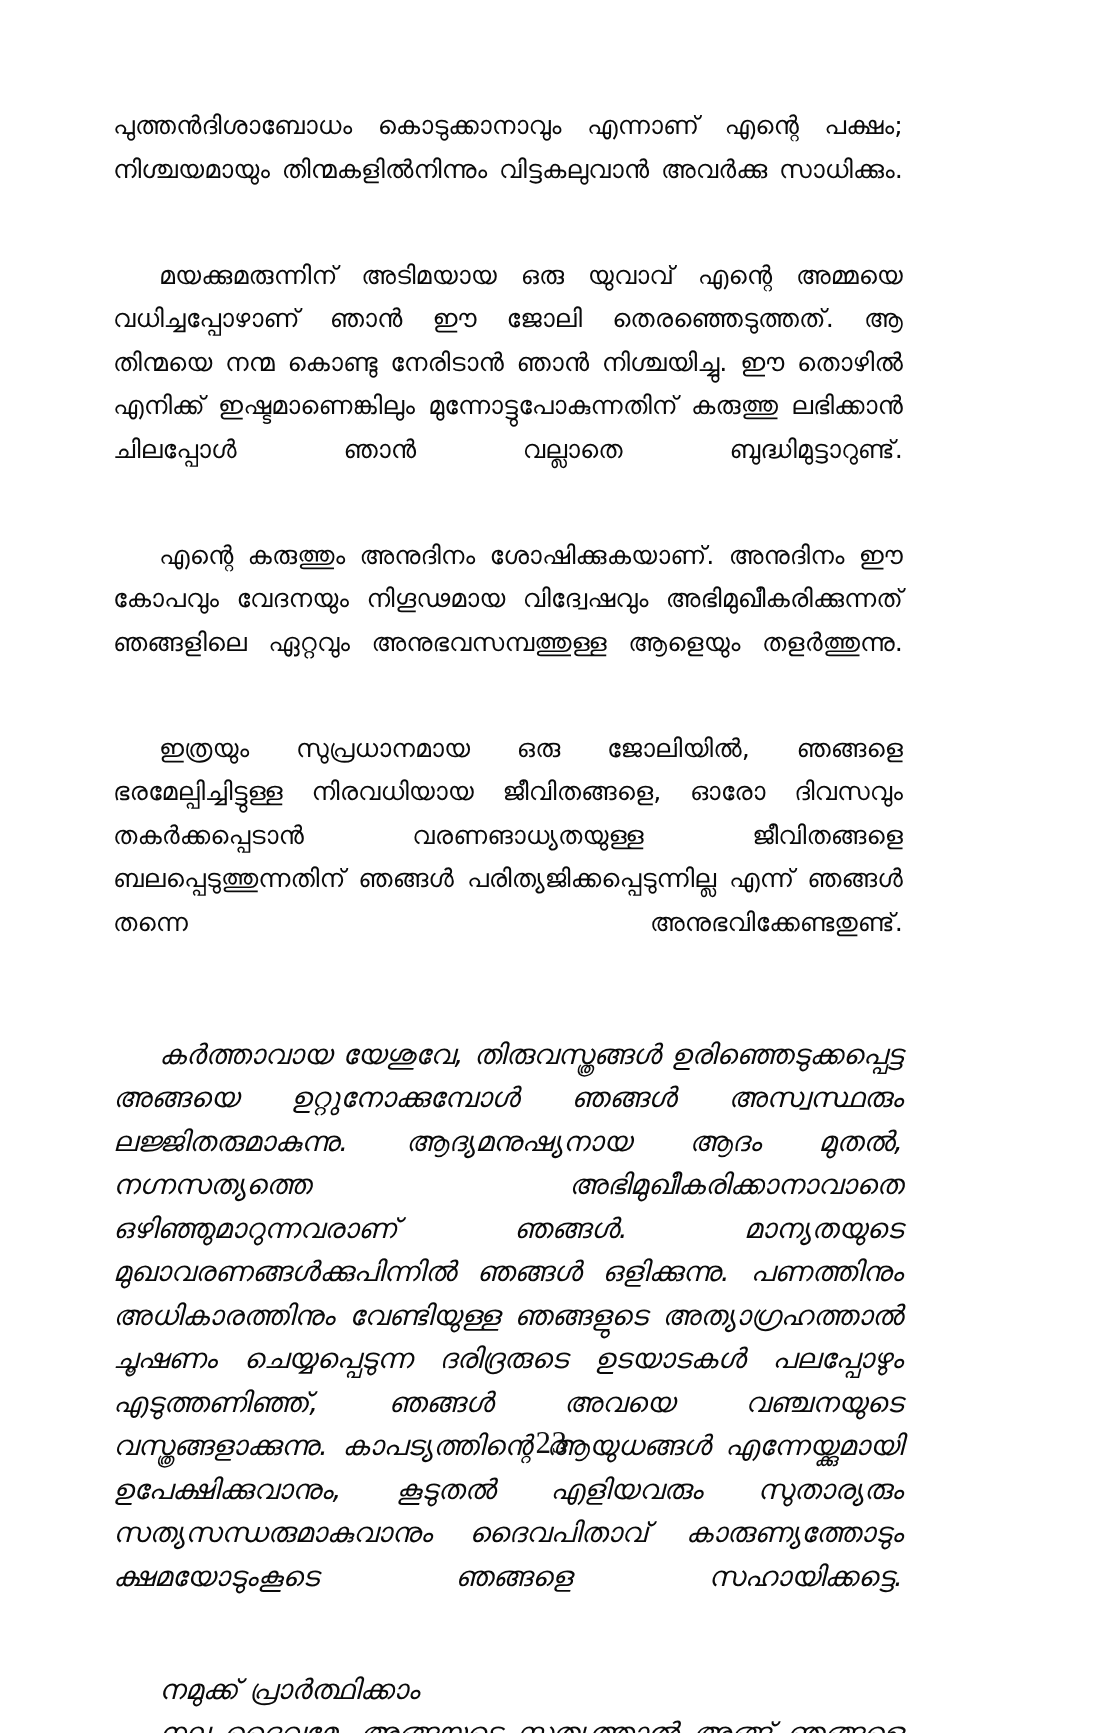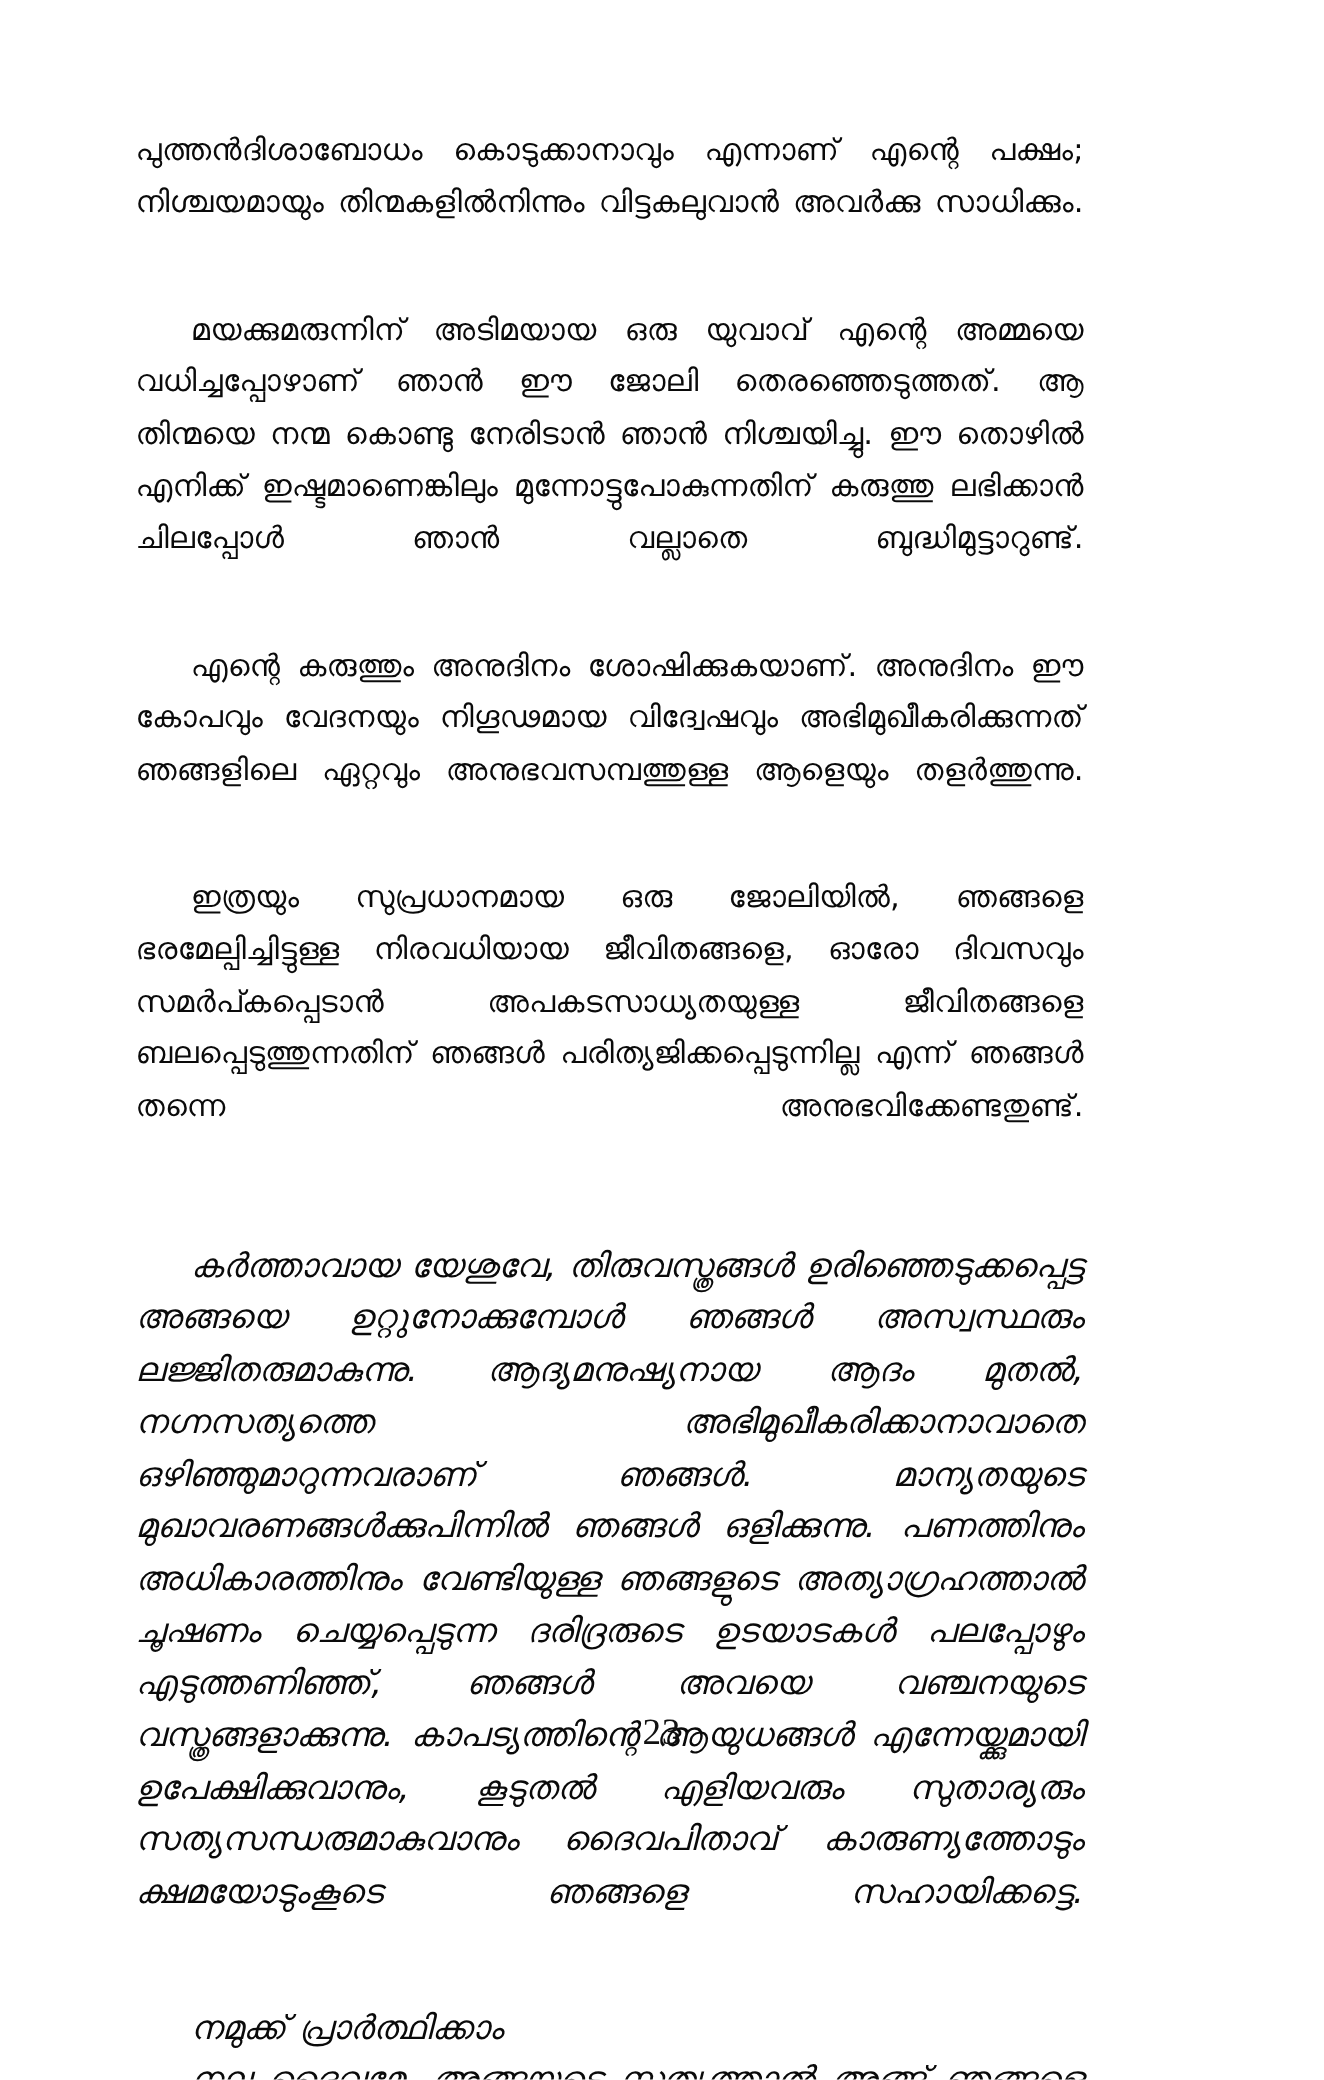--- a/index.html
+++ b/index.html
@@ -111,21 +111,21 @@
 <div id="page">
 
   <div id="content">
 
     <p class="para no-indent">പുത്തൻദിശാബോധം കൊടുക്കാനാവും എന്നാണ് എന്റെ പക്ഷം; നിശ്ചയമായും തിന്മകളിൽനിന്നും വിട്ടകലുവാൻ അവർക്കു സാധിക്കും.</p>
 
     <p class="para indent">മയക്കുമരുന്നിന് അടിമയായ ഒരു യുവാവ് എന്റെ അമ്മയെ വധിച്ചപ്പോഴാണ് ഞാൻ ഈ ജോലി തെരഞ്ഞെടുത്തത്. ആ തിന്മയെ നന്മ കൊണ്ടു നേരിടാൻ ഞാൻ നിശ്ചയിച്ചു. ഈ തൊഴിൽ എനിക്ക് ഇഷ്ടമാണെങ്കിലും മുന്നോട്ടുപോകുന്നതിന് കരുത്തു ലഭിക്കാൻ ചിലപ്പോൾ ഞാൻ വല്ലാതെ ബുദ്ധിമുട്ടാറുണ്ട്.</p>
 
     <p class="para indent">എന്റെ കരുത്തും അനുദിനം ശോഷിക്കുകയാണ്. അനുദിനം ഈ കോപവും വേദനയും നിഗൂഢമായ വിദ്വേഷവും അഭിമുഖീകരിക്കുന്നത് ഞങ്ങളിലെ ഏറ്റവും അനുഭവസമ്പത്തുള്ള ആളെയും തളർത്തുന്നു.</p>
 
-    <p class="para indent">ഇത്രയും സുപ്രധാനമായ ഒരു ജോലിയിൽ, ഞങ്ങളെ ഭരമേല്പിച്ചിട്ടുള്ള നിരവധിയായ ജീവിതങ്ങളെ, ഓരോ ദിവസവും സമർപ്കപ്പെടാൻ അപകടസാധ്യതയുള്ള ജീവിതങ്ങളെ ബലപ്പെടുത്തുന്നതിന് ഞങ്ങൾ പരിത്യജിക്കപ്പെടുന്നില്ല എന്ന് ഞങ്ങൾ തന്നെ അനുഭവിക്കേണ്ടതുണ്ട്.</p>
+    <p class="para indent">ഇത്രയും സുപ്രധാനമായ ഒരു ജോലിയിൽ, ഞങ്ങളെ ഭരമേല്പിച്ചിട്ടുള്ള നിരവധിയായ ജീവിതങ്ങളെ, ഓരോ ദിവസവും തകർക്കപ്പെടാൻ വരണങാധ്യതയുള്ള ജീവിതങ്ങളെ ബലപ്പെടുത്തുന്നതിന് ഞങ്ങൾ പരിത്യജിക്കപ്പെടുന്നില്ല എന്ന് ഞങ്ങൾ തന്നെ അനുഭവിക്കേണ്ടതുണ്ട്.</p>
 
     <div class="spacer-top"></div>
 
     <p class="prayer prayer-body">കർത്താവായ യേശുവേ, തിരുവസ്ത്രങ്ങൾ ഉരിഞ്ഞെടുക്കപ്പെട്ട അങ്ങയെ ഉറ്റുനോക്കുമ്പോൾ ഞങ്ങൾ അസ്വസ്ഥരും ലജ്ജിതരുമാകുന്നു. ആദ്യമനുഷ്യനായ ആദം മുതൽ, നഗ്നസത്യത്തെ അഭിമുഖീകരിക്കാനാവാതെ ഒഴിഞ്ഞുമാറുന്നവരാണ് ഞങ്ങൾ. മാന്യതയുടെ മുഖാവരണങ്ങൾക്കുപിന്നിൽ ഞങ്ങൾ ഒളിക്കുന്നു. പണത്തിനും അധികാരത്തിനും വേണ്ടിയുള്ള ഞങ്ങളുടെ അത്യാഗ്രഹത്താൽ ചൂഷണം ചെയ്യപ്പെടുന്ന ദരിദ്രരുടെ ഉടയാടകൾ പലപ്പോഴും എടുത്തണിഞ്ഞ്, ഞങ്ങൾ അവയെ വഞ്ചനയുടെ വസ്ത്രങ്ങളാക്കുന്നു. കാപട്യത്തിന്റെ ആയുധങ്ങൾ എന്നേയ്ക്കുമായി ഉപേക്ഷിക്കുവാനും, കൂടുതൽ എളിയവരും സുതാര്യരും സത്യസന്ധരുമാകുവാനും ദൈവപിതാവ് കാരുണ്യത്തോടും ക്ഷമയോടുംകൂടെ ഞങ്ങളെ സഹായിക്കട്ടെ.</p>
 
     <p class="prayer prayer-heading">നമുക്ക് പ്രാർത്ഥിക്കാം</p>
 
     <p class="prayer prayer-closing">നല്ല ദൈവമേ, അങ്ങയുടെ സത്യത്താൽ അങ്ങ് ഞങ്ങളെ സ്വതന്ത്രരാക്കിയല്ലോ. ഞങ്ങളുടെ ആന്തരികപ്രതിരോധങ്ങളെ നീക്കം ചെയ്യണമേ. ലോകത്തിൽ അങ്ങയുടെ മഹത്വത്തെ ഞങ്ങൾ പ്രതിഫലിപ്പിക്കുവാൻ, ഞങ്ങളെ അങ്ങയുടെ പ്രകാശത്താൽ ആവരണം ചെയ്യണമേ. കർത്താവായ ക്രിസ്തുവഴി ഞങ്ങൾ സമർപ്പിക്കുന്ന പ്രാർത്ഥന കേട്ടരുളേണമേ.</p>
 
   </div>

